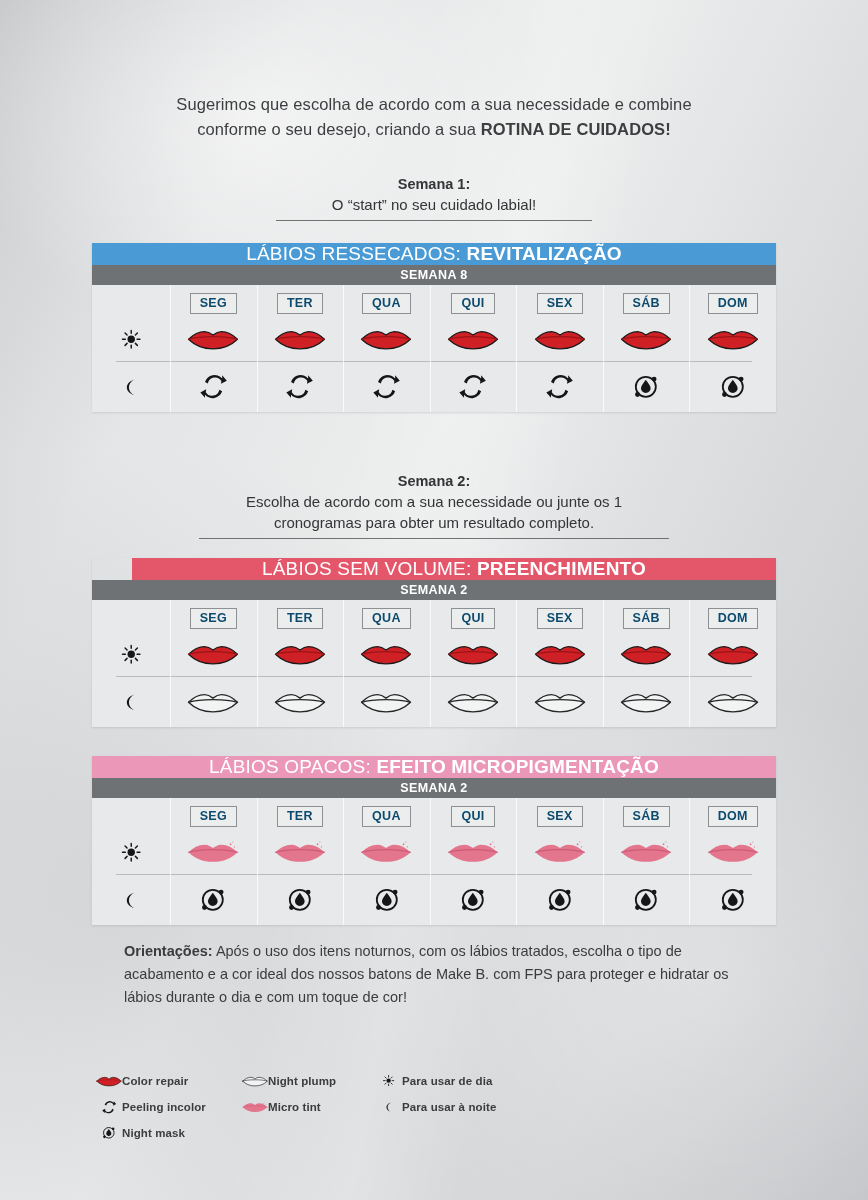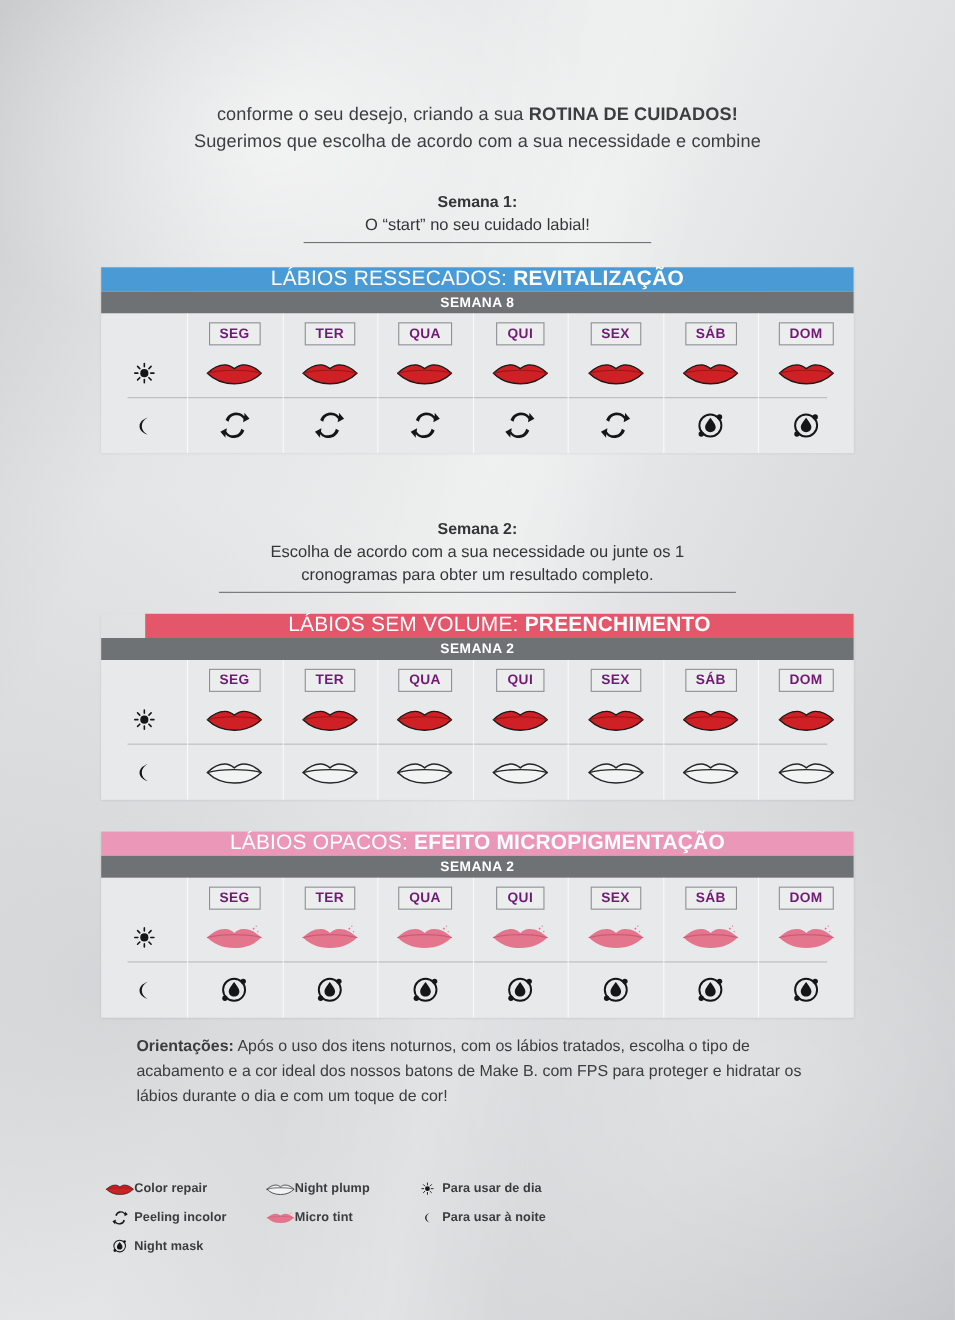--- a/index.html
+++ b/index.html
@@ -35,21 +35,21 @@
     box-shadow:0 1px 2px rgba(90,95,100,.18);}
   .bar-title{height:22px;line-height:22px;text-align:center;color:#fff;
     font-size:19px;letter-spacing:.2px;}
   .bar-title b{font-weight:bold;}
   .bar-week{height:20px;line-height:20px;text-align:center;color:#fff;
     font-size:12.5px;font-weight:bold;letter-spacing:.4px;background:#6e7274;}
   .tbody{background:#e8e9ea;position:relative;}
   .daynames{display:flex;height:28px;align-items:center;padding-top:4px;}
   .dn-spacer{width:78px;flex:0 0 78px;}
   .dn{flex:1 1 0;display:flex;justify-content:center;}
-  .dn span{border:1px solid #8d9093;background:#eceded;color:#701a75;
+  .dn span{border:1px solid #8d9093;background:#eceded;color:#0c4a6e;
     font-size:12.5px;font-weight:bold;padding:2px 9px;line-height:15px;letter-spacing:.3px;}
   .iconrow{display:flex;align-items:center;position:relative;}
   .ic-lab{width:78px;flex:0 0 78px;display:flex;justify-content:center;align-items:center;}
   .ic{flex:1 1 0;display:flex;justify-content:center;align-items:center;}
   .rowsplit{height:1px;background:#b9bbbd;margin:0 24px;}
   .colsep{position:absolute;top:0;bottom:0;width:1px;background:rgba(255,255,255,.75);}
 
   .legend{position:absolute;left:96px;top:1068px;width:680px;font-size:11.5px;color:#3a3c3e;}
   .lg-col{position:absolute;top:0;}
   .lg-item{display:flex;align-items:center;height:26px;}
@@ -60,22 +60,22 @@
     font-size:14.5px;line-height:23px;color:#3a3c3e;}
   .orient b{font-weight:bold;}
   svg{display:block;}
 </style>
 </head>
 <body>
 
 <div id="bg"></div>
 <div id="page">
     <div class="intro">
+      <div>Sugerimos que escolha de acordo com a sua necessidade e combine</div>
       <div><span>conforme o seu desejo, criando a sua </span><b>ROTINA DE CUIDADOS!</b></div>
-      <div>Sugerimos que escolha de acordo com a sua necessidade e combine</div>
     </div>
     <div class="weekhead" style="top: 174px;">
       <div class="wt">Semana 1:</div>
       <div class="ws">O “start” no seu cuidado labial!</div>
       <div class="rule" style="width: 316px;"></div>
     </div>
     <div class="weekhead" style="top: 471px;">
       <div class="wt">Semana 2:</div>
       <div class="ws">Escolha de acordo com a sua necessidade ou junte os 1</div>
       <div class="ws">cronogramas para obter um resultado completo.</div>

